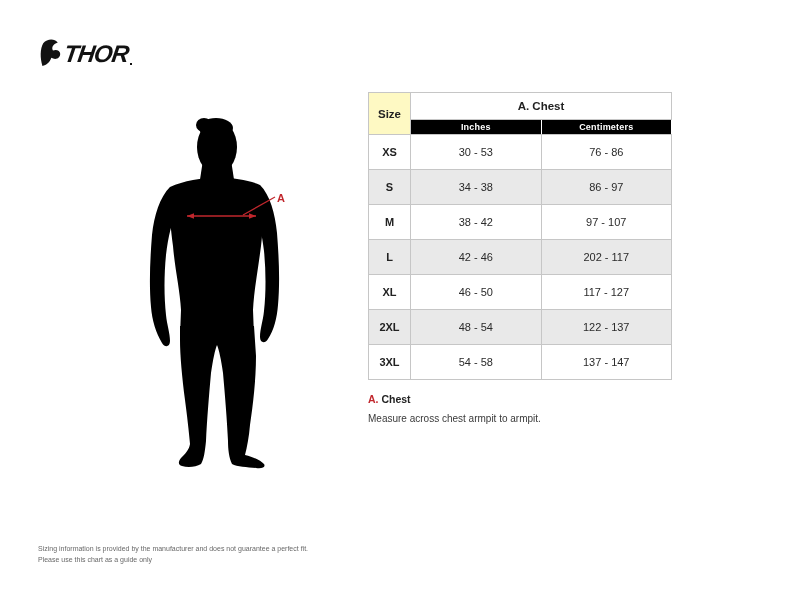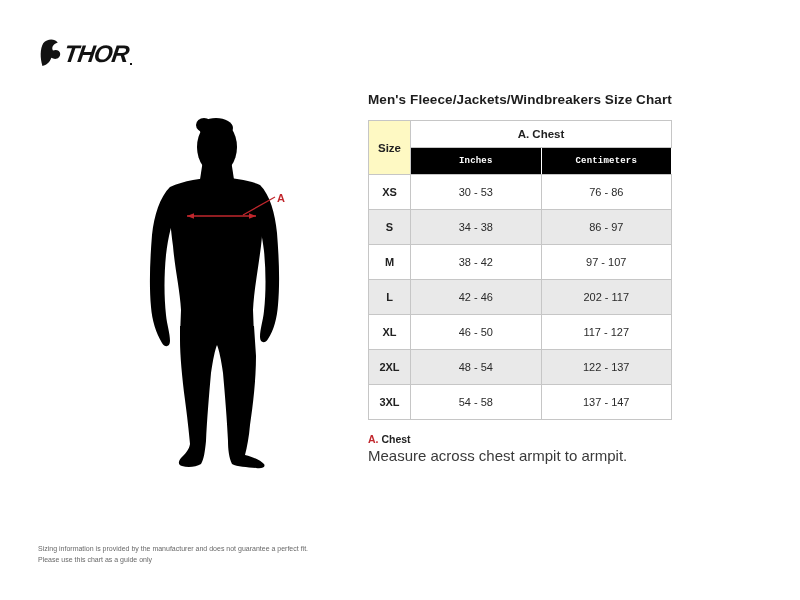--- a/index.html
+++ b/index.html
@@ -91,25 +91,24 @@
     font-size: 11.5px;
     font-weight: bold;
     background: #fff;
     color: #222;
   }
   th.unit {
     background: #000000;
     color: #ffffff;
     font-size: 9px;
     font-weight: bold;
-    height: 27px;
+    height: 15px;
     border-left: 1px solid #ffffff;
     border-right: 1px solid #ffffff;
     letter-spacing: 0.2px;
-    font-family: Liberation Mono, monospace;
   }
   .size-table tbody td {
     height: 35px;
     font-size: 11px;
     color: #2a2a2a;
     background: #ffffff;
     margin-top: 30px;
   }
   .size-table tbody td.size-cell { font-weight: bold; color: #222; }
   .size-table tbody tr:nth-child(even) td { background: #e9e9e9; }
@@ -121,23 +120,23 @@
     margin-top: 28px;
   }
   .fit-item { margin-top: 13px; }
   .fit-label {
     font-size: 10.5px;
     font-weight: bold;
     color: #222;
   }
   .fit-label .red { color: #c1272d; }
   .fit-desc {
-    font-size: 15px;
+    font-size: 10px;
     color: #3a3a3a;
-    margin-top: 2px;
+    margin-top: 8px;
   }
 
   
   .footer {
     position: absolute;
     left: 38px;
     top: 544px;
     font-size: 7px;
     color: #686868;
     line-height: 1.5;
@@ -172,21 +171,20 @@
         <line x1="83" y1="102" x2="152" y2="102" stroke="#c1272d" stroke-width="1.4"></line>
         <path d="M83 102 L90 99.2 L90 104.8 Z" fill="#c1272d"></path>
         <path d="M152 102 L145 99.2 L145 104.8 Z" fill="#c1272d"></path>
         <line x1="139" y1="101" x2="171" y2="83" stroke="#c1272d" stroke-width="1.2"></line>
         <text x="173" y="88" font-size="11" fill="#c1272d">A</text>
       </g>
     </svg>
   </div>
 
   <div class="right-col">
-    <div class="chart-title">Men's Fleece/Jackets/Windbreakers Size Chart</div>
 
     <table class="size-table">
       <thead>
         <tr>
           <th class="size-h" rowspan="2">Size</th>
           <th class="group-h" colspan="2">A. Chest</th>
         </tr>
         <tr>
           <th class="unit">Inches</th>
           <th class="unit">Centimeters</th>

